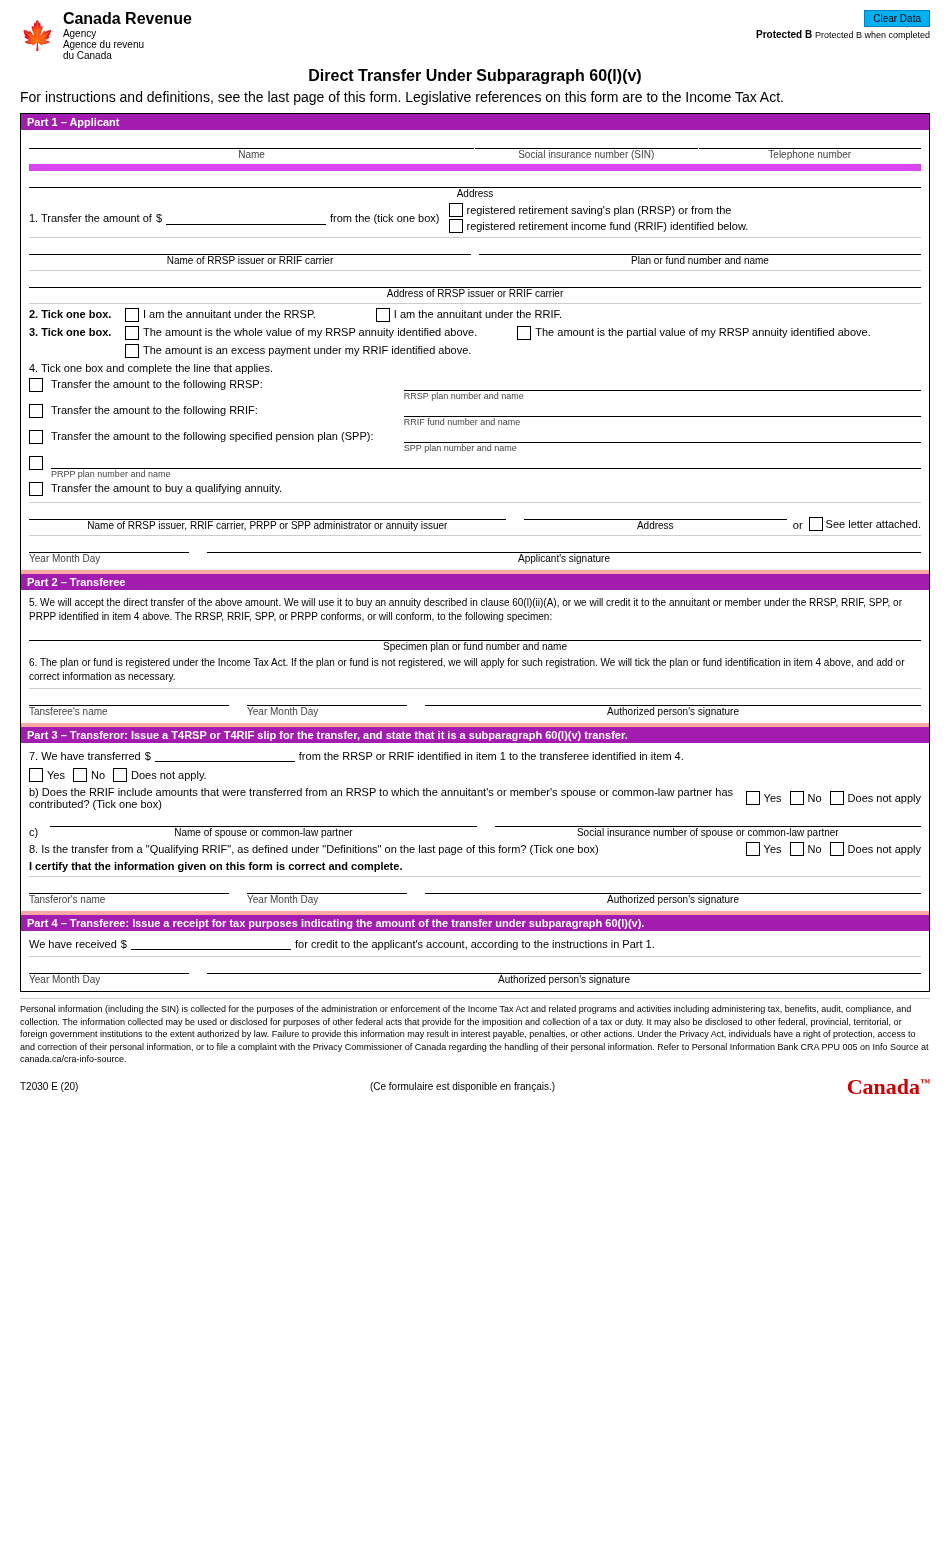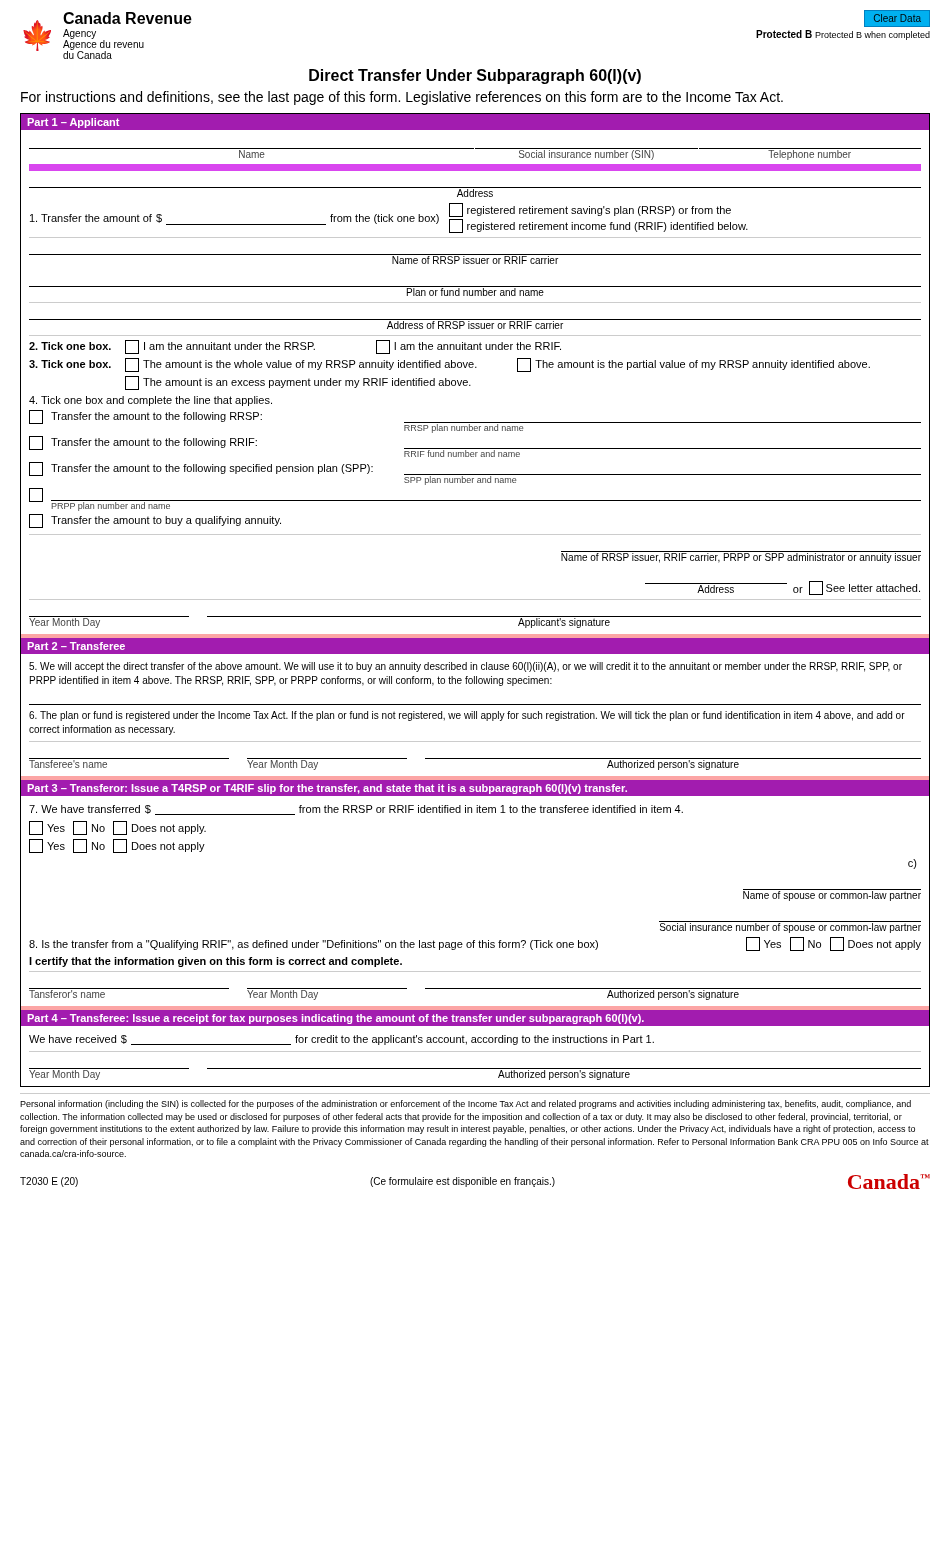--- a/index.html
+++ b/index.html
@@ -202,21 +202,20 @@
     .form-number {
       font-size: 10px;
     }
     .center-label {
       text-align: center;
       font-size: 10px;
     }
     .two-col-row {
       display: flex;
       gap: 8px;
-      flex-direction: column;
     }
     input[type="text"] {
       border: none;
       border-bottom: 1px solid #000;
       outline: none;
       background: transparent;
       font-size: 11px;
       width: 100%;
     }
     .bold { font-weight: bold; }
@@ -432,20 +431,21 @@
   </div>
 
   <div class="part-section">
     <div class="section-header">
       <span>Part 2 – Transferee</span>
     </div>
     <div class="section-body">
       <p class="part3-text">5.  We will accept the direct transfer of the above amount. We will use it to buy an annuity described in clause 60(l)(ii)(A), or we will credit it to the annuitant or member under the RRSP, RRIF, SPP, or PRPP identified in item 4 above. The RRSP, RRIF, SPP, or PRPP conforms, or will conform, to the following specimen:</p>
       <div style="margin-bottom:4px;">
         <input type="text" style="width: 100%; border-top: none; border-right: none; border-left: none; border-image: initial; border-bottom: 1px solid rgb(0, 0, 0); outline: none;">
+        <div class="center-label">Specimen plan or fund number and name</div>
       </div>
       <p class="part3-text">6.  The plan or fund is registered under the Income Tax Act. If the plan or fund is not registered, we will apply for such registration. We will tick the plan or fund identification in item 4 above, and add or correct information as necessary.</p>
       <div class="divider"></div>
       <div class="sign-row">
         <div>
           <input type="text" style="width: 200px; border-top: none; border-right: none; border-left: none; border-image: initial; border-bottom: 1px solid rgb(0, 0, 0); outline: none;">
           <div class="field-label">Tansferee's name</div>
         </div>
         <div>
           <input type="text" style="width: 160px; border-top: none; border-right: none; border-left: none; border-image: initial; border-bottom: 1px solid rgb(0, 0, 0); outline: none;">
@@ -477,20 +477,21 @@
           <span class="checkbox-box"></span>
           <span class="yn-label">Yes</span>
           <span class="checkbox-box" style="margin-left:4px;"></span>
           <span class="yn-label">No</span>
           <span class="checkbox-box" style="margin-left:4px;"></span>
           <span class="yn-label">Does not apply.</span>
         </div>
       </div>
 
       <div class="yes-no-row">
+        <span class="yn-question">b)  Does the RRIF include amounts that were transferred from an RRSP to which the annuitant's or member's spouse or common-law partner has contributed? (Tick one box)</span>
         <div class="yn-options">
           <span class="checkbox-box"></span>
           <span class="yn-label">Yes</span>
           <span class="checkbox-box" style="margin-left:4px;"></span>
           <span class="yn-label">No</span>
           <span class="checkbox-box" style="margin-left:4px;"></span>
           <span class="yn-label">Does not apply</span>
         </div>
       </div>
 

